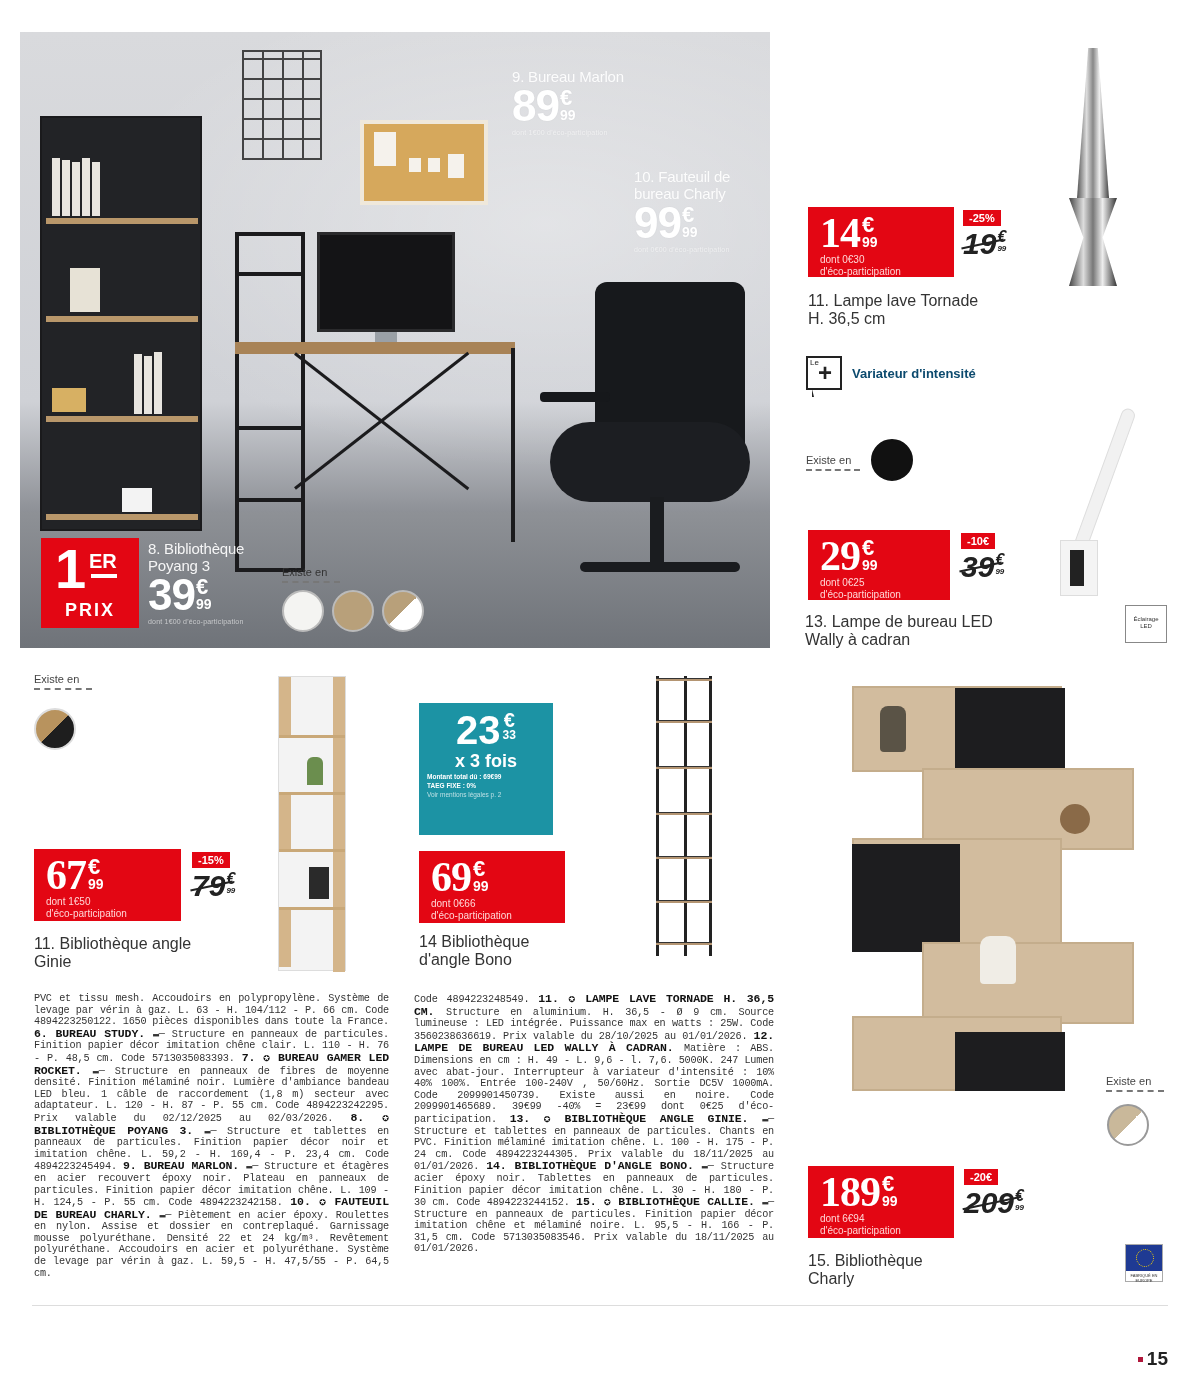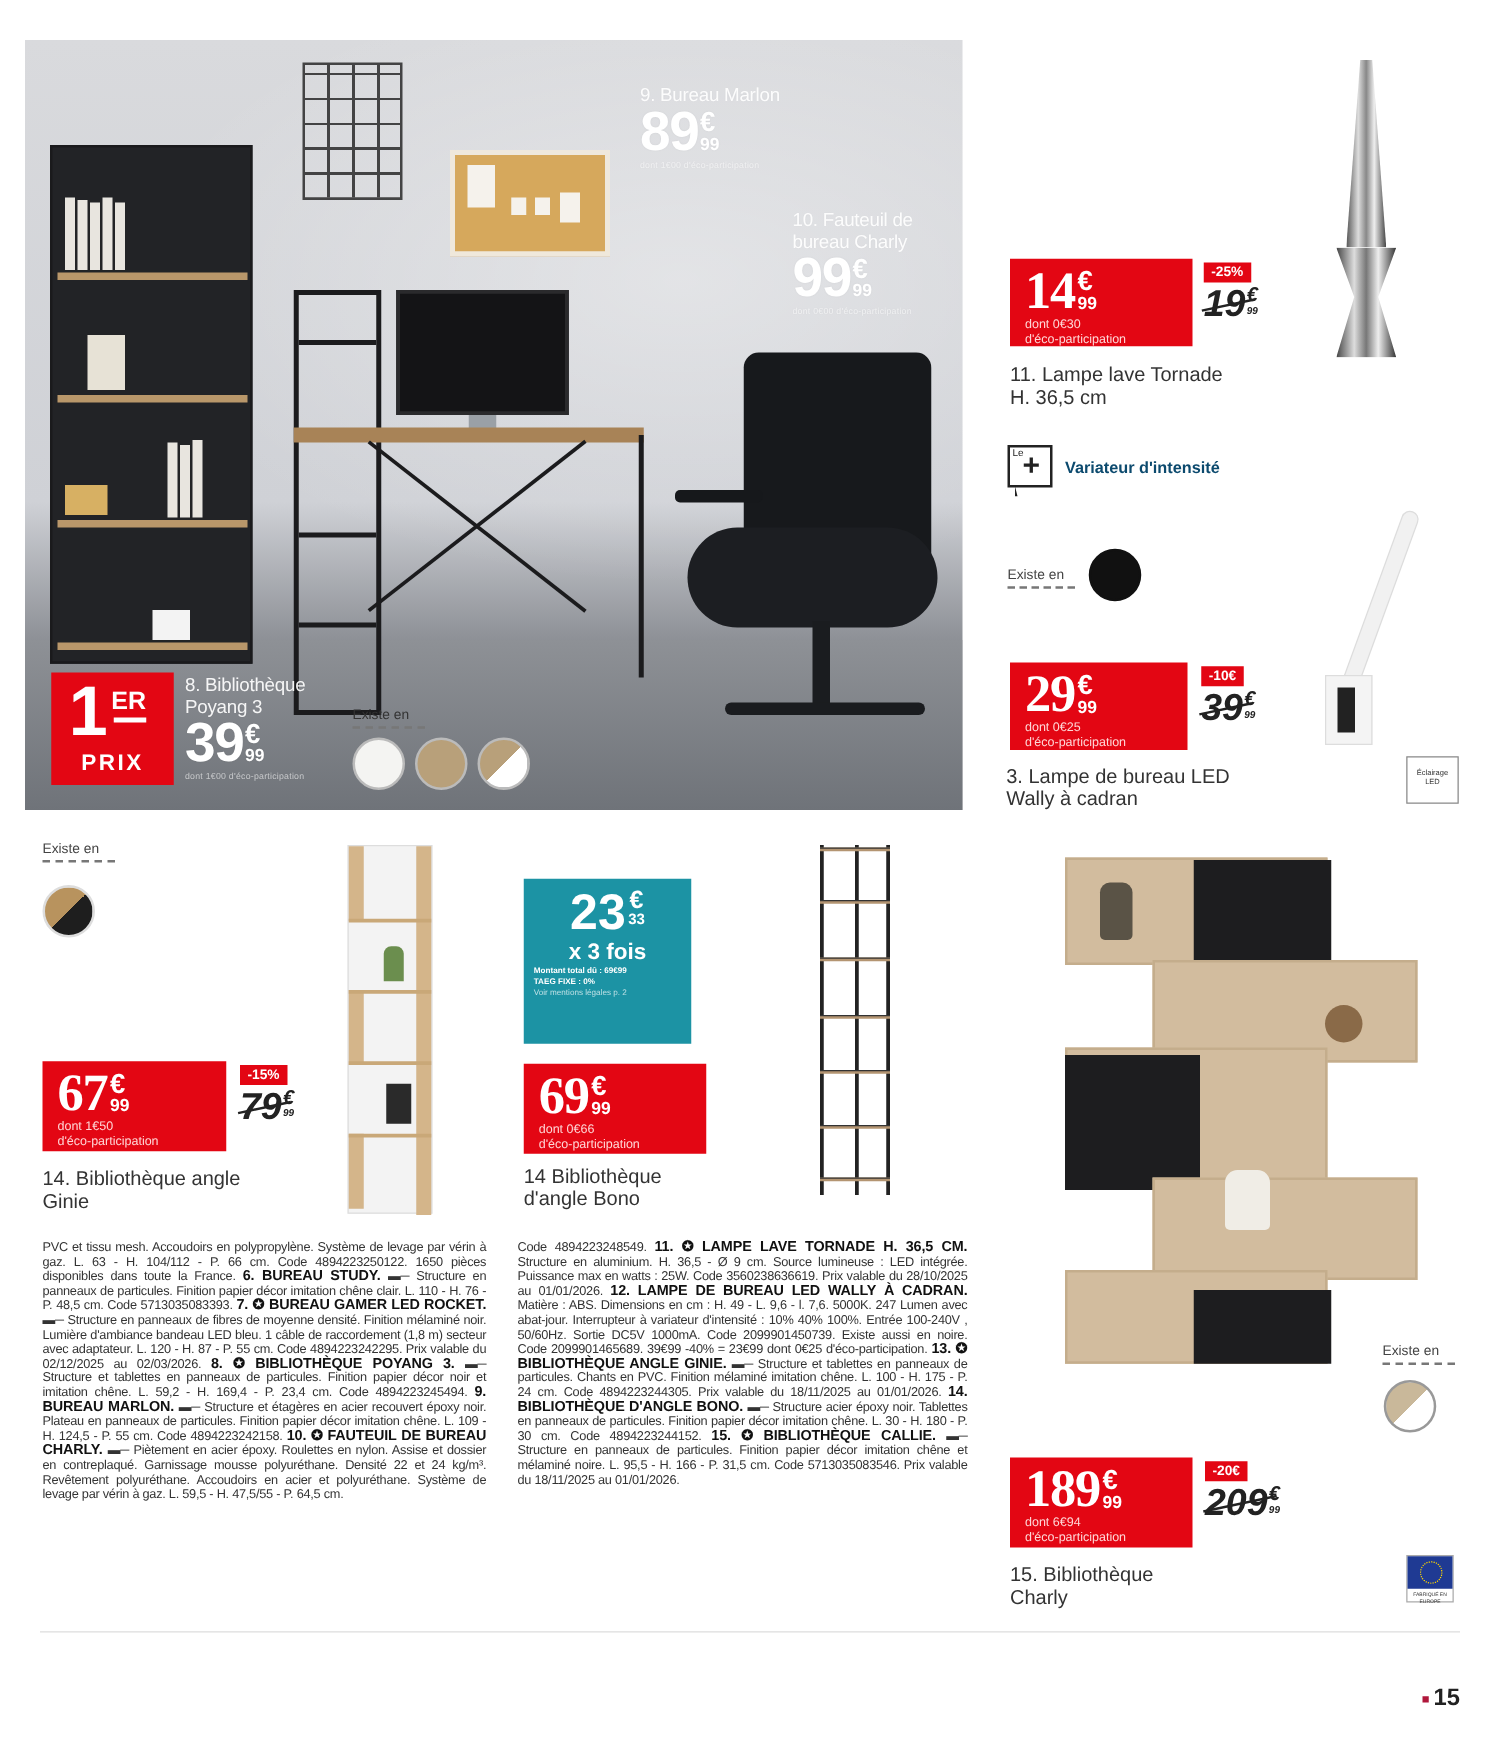--- a/index.html
+++ b/index.html
@@ -75,21 +75,21 @@
   .teal-tag .cents { font-size: 12px; font-weight:bold; line-height:12px; }
   .teal-tag .times { font-size: 18px; font-weight: bold; margin-top: 2px; }
   .teal-tag .small { font-size: 6.5px; text-align:left; line-height: 9px; font-weight:bold; }
   .teal-tag .small.faint { font-weight: normal; opacity: 0.7; }
 
   .le-plus { width: 36px; height: 34px; border: 2px solid #222; position:relative; }
   .le-plus .le { position:absolute; left:2px; top:0; font-size:8px; }
   .le-plus .plus { position:absolute; left:10px; top:4px; font-size:24px; font-weight:bold; line-height:22px; }
   .le-plus::after { content:""; position:absolute; left:4px; bottom:-9px; width:0; height:0; border-left:2px solid #222; border-top:8px solid transparent; }
 
-  .legal { font-family: Liberation Sans, sans-serif; font-size: 10.2px; line-height: 11.6px; color: #333; text-align: justify; letter-spacing: -0.2px; }
+  .legal { font-family: Liberation Mono, monospace; font-size: 10.2px; line-height: 11.6px; color: #333; text-align: justify; letter-spacing: -0.2px; }
   .legal b { color: #111; font-size: 11.5px; letter-spacing: -0.1px; }
 
   .led-badge { width: 42px; height: 38px; border: 1px solid #888; font-size: 6px; text-align:center; padding-top: 10px; line-height: 7px; color:#333; }
   .eu-badge { width: 38px; height: 38px; border: 1px solid #aaa; }
   .eu-badge .flag { width:100%; height: 26px; background:#1f3a93; position:relative; }
   .eu-badge .flag::after { content:""; position:absolute; left:10px; top:4px; width:16px; height:16px; border-radius:50%; border:1px dotted #ffd700; }
   .eu-badge .txt { font-size: 4px; text-align:center; color:#333; padding-top:2px; }
 
   .page-num { right: 32px; top: 1348px; font-size: 19px; font-weight: bold; color: #222; display:flex; align-items:center; gap:4px; }
   .page-num .dot { width:5px; height:5px; background:#b0173b; display:inline-block; }
@@ -284,21 +284,21 @@
   <span class="disc-badge">-10€</span>
   <div class="old-price" style="margin-top:3px">
     <span class="int">39</span>
     <span class="dec">
         <span class="cur">€</span>
         <span class="cents">99</span>
       </span>
   </div>
 </div>
 <div class="abs" style="left:805px;top:613px;">
-  <div class="prod-title">3. Lampe de bureau LED</div>
+  <div class="prod-title">13. Lampe de bureau LED</div>
   <div class="prod-title">Wally à cadran</div>
 </div>
 <div class="abs led-badge" style="left:1125px;top:605px;">
   <div>Éclairage</div>
   <div>LED</div>
 </div>
 
 <div class="abs" style="left:34px;top:673px;">
   <div class="exist-label">Existe en</div>
   <div class="exist-dash"></div>
@@ -333,21 +333,21 @@
   <span class="disc-badge">-15%</span>
   <div class="old-price" style="margin-top:3px">
     <span class="int">79</span>
     <span class="dec">
         <span class="cur">€</span>
         <span class="cents">99</span>
       </span>
   </div>
 </div>
 <div class="abs" style="left:34px;top:935px;">
-  <div class="prod-title">14. Bibliothèque angle</div>
+  <div class="prod-title">11. Bibliothèque angle</div>
   <div class="prod-title">Ginie</div>
 </div>
 
 <div class="abs teal-tag" style="left:419px;top:703px;width:134px;height:132px;">
   <div class="row">
     <span class="int">23</span>
     <span class="dec">
         <span class="cur">€</span>
         <span class="cents">33</span>
       </span>

